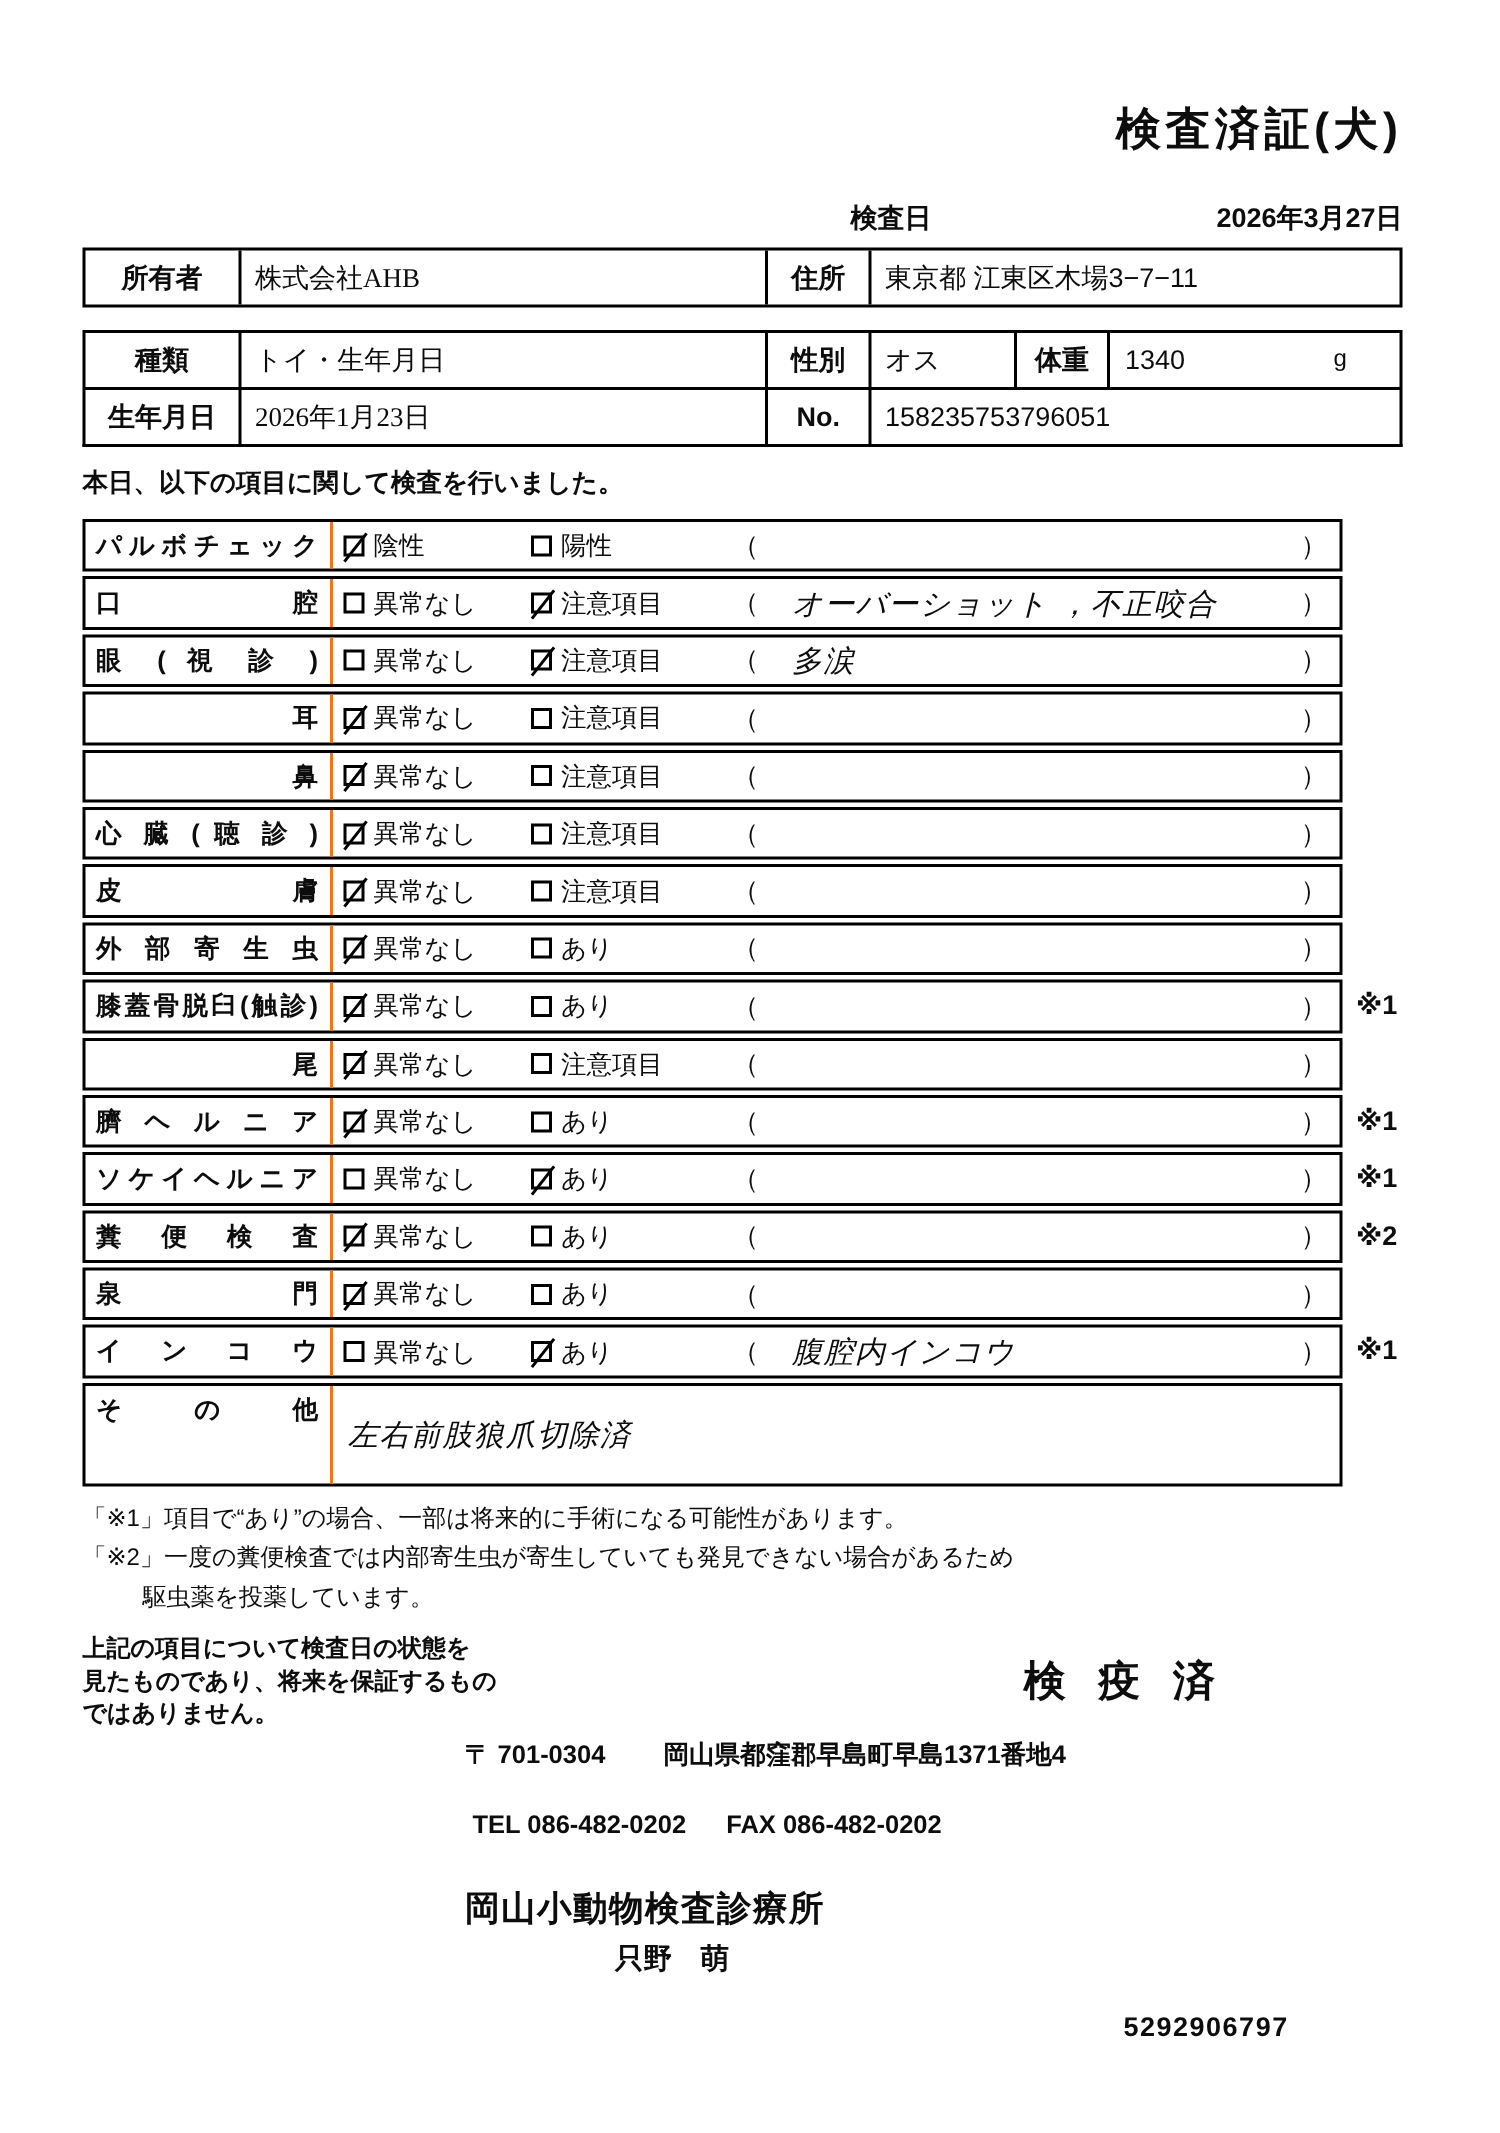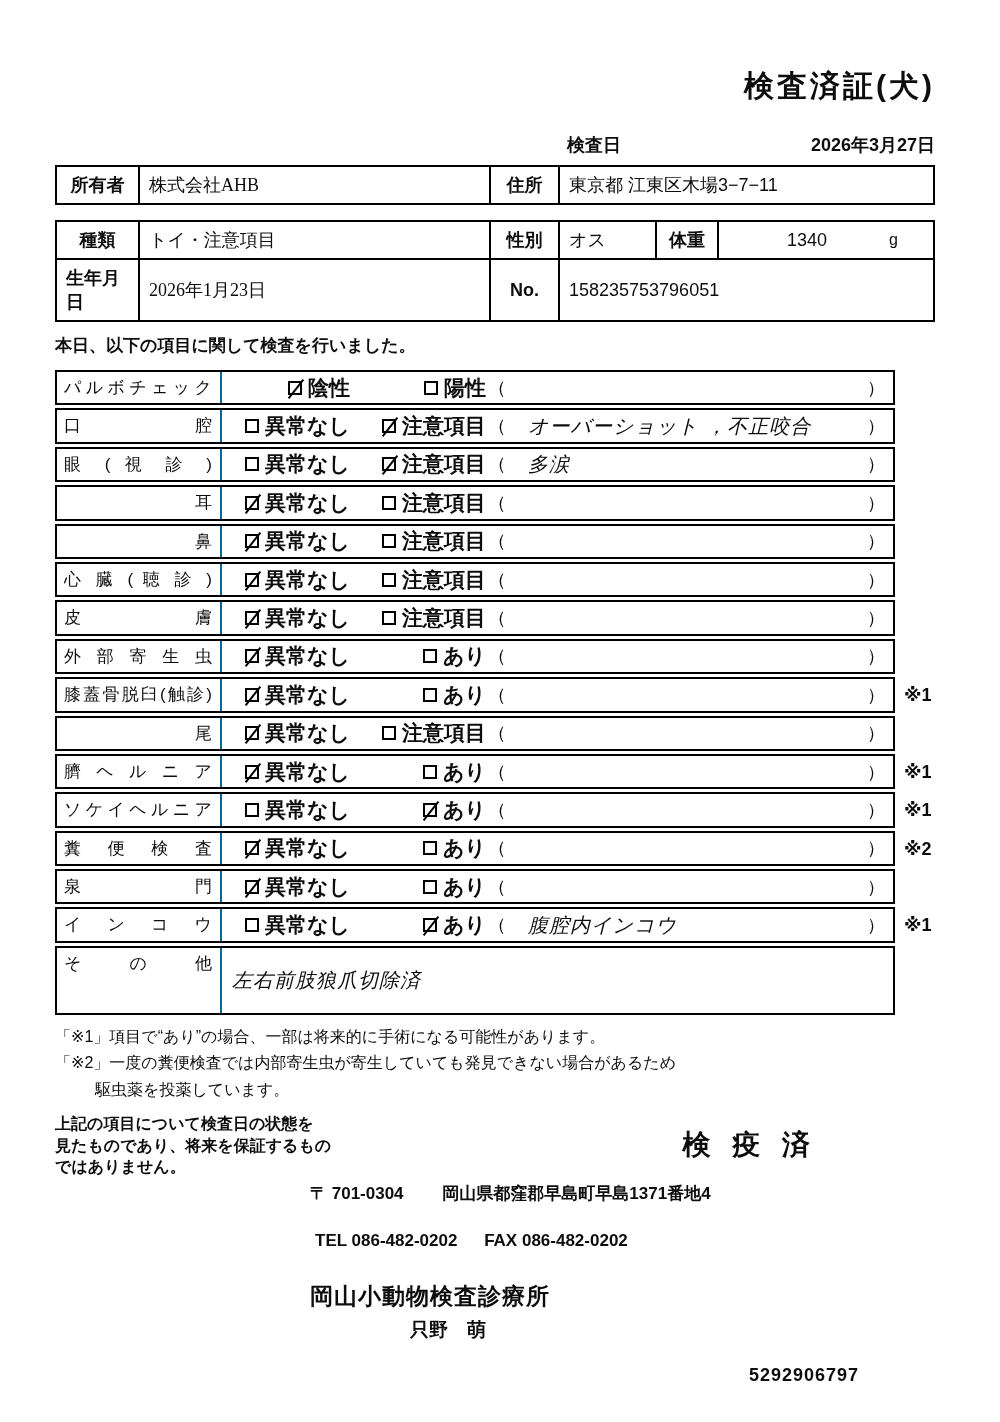--- a/index.html
+++ b/index.html
@@ -12,34 +12,34 @@
   .date-row { display:flex; width:880px; margin-top:26px; font-size:18px; font-weight:600; align-items:flex-end; }
   .date-row .dlabel { margin-left:512px; }
   .date-row .dvalue { margin-left:auto; }
 
   .info-table { width:880px; margin-top:8px; }
   .info-row { display:flex; border:2px solid #000; width:880px; min-height:38px; }
   .info-row.rjoin { border-top:none; }
   .ic { border-right:2px solid #000; display:flex; align-items:center; padding:6px 9px; font-size:18px; }
   .ic.last { border-right:none; }
   .ic.lab { justify-content:center; font-weight:600; }
-  .w100{width:83px;} .w335{width:351px;font-family:Liberation Serif, serif;} .w85{width:69px;} .w97{width:97px;} .w62{width:62px; padding:6px 4px;}
+  .w100{width:104px;} .w335{width:351px;font-family:Liberation Serif, serif;} .w85{width:69px;} .w97{width:97px;} .w62{width:62px; padding:6px 4px;}
   .grow{flex:1;border-radius:14px;}
   .weight-cell { display:flex; align-items:center; flex:1; padding:6px 10px; font-size:18px; }
-  .weight-cell .wnum { flex:1; text-align:center; padding-right:4px; }
+  .weight-cell .wnum { flex:1; text-align:left; padding-right:4px; }
   .weight-cell .wunit { width:34px; font-size:16px; }
 
   .intro { margin-top:12px; font-size:17px; font-weight:600; }
 
   .exam-table { margin-top:13px; }
   .exam-line { display:flex; align-items:stretch; margin-bottom:3px; }
   .exam-row { display:flex; width:840px; border:2px solid #000; min-height:34px; align-items:stretch; }
-  .cell.label { width:165px; border-right:2px solid #0369a1; padding:6px 8px 5px 7px; font-size:17px; font-weight:400;
+  .cell.label { width:165px; border-right:2px solid #f97316; padding:6px 8px 5px 7px; font-size:17px; font-weight:700;
                 text-align:justify; text-align-last:justify; line-height:1.2; overflow:hidden; }
-  .opt { display:flex; align-items:center; gap:6px; font-size:21px; font-weight:700;justify-content:flex-end; }
+  .opt { display:flex; align-items:center; gap:6px; font-size:17px; font-weight:400; }
   .opt1 { width:128px; padding-left:7px; }
   .opt2 { width:136px; padding-left:4px; }
   .cb { width:14px; height:14px; border:2px solid #000; position:relative; flex:none; background:#fff; }
   .cb.checked::after { content:""; position:absolute; width:24px; height:2px; background:#000; left:-6px; top:5px; transform:rotate(-52deg); }
   .note { flex:1; display:flex; align-items:center; font-size:18px; padding:0 8px 0 2px; }
   .note .paren { font-weight:500; }
   .note .hand { flex:1; padding-left:22px; }
   .hand { font-family:"DejaVu Serif", "Liberation Serif", serif; font-style:italic; font-size:20px; letter-spacing:1px; }
   .other-note { flex:1; display:flex; align-items:center; padding:19px 10px; }
   .mark { width:45px; font-size:18px; font-weight:700; padding:7px 0 0 9px; }
@@ -78,21 +78,21 @@
       <div class="ic lab w100">所有者</div>
       <div class="ic w335">株式会社AHB</div>
       <div class="ic lab w85">住所</div>
       <div class="ic last grow">東京都 江東区木場3−7−11</div>
     </div>
   </div>
 
   <div class="info-table" style="margin-top:15px;">
     <div class="info-row">
       <div class="ic lab w100">種類</div>
-      <div class="ic w335">トイ・注意項目</div>
+      <div class="ic w335">トイ・生年月日</div>
       <div class="ic lab w85">性別</div>
       <div class="ic w97">オス</div>
       <div class="ic lab w62">体重</div>
       <div class="weight-cell">
         <span class="wnum">1340</span>
         <span class="wunit">g</span>
       </div>
     </div>
     <div class="info-row rjoin">
       <div class="ic lab w100">生年月日</div>

